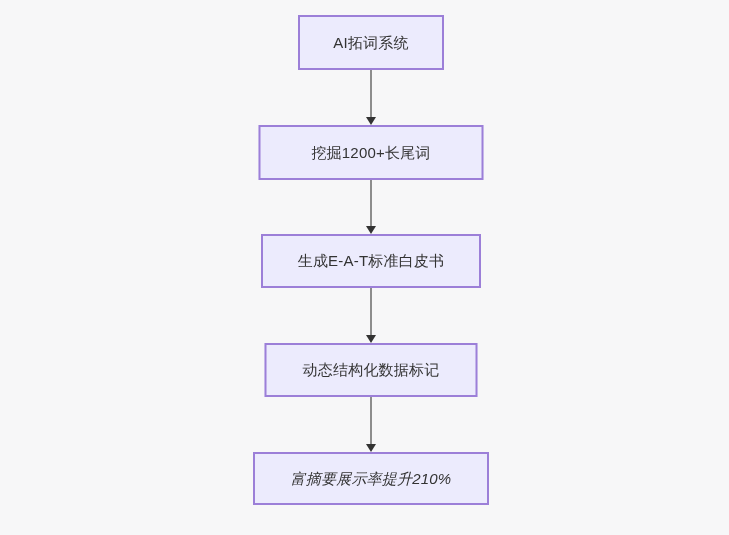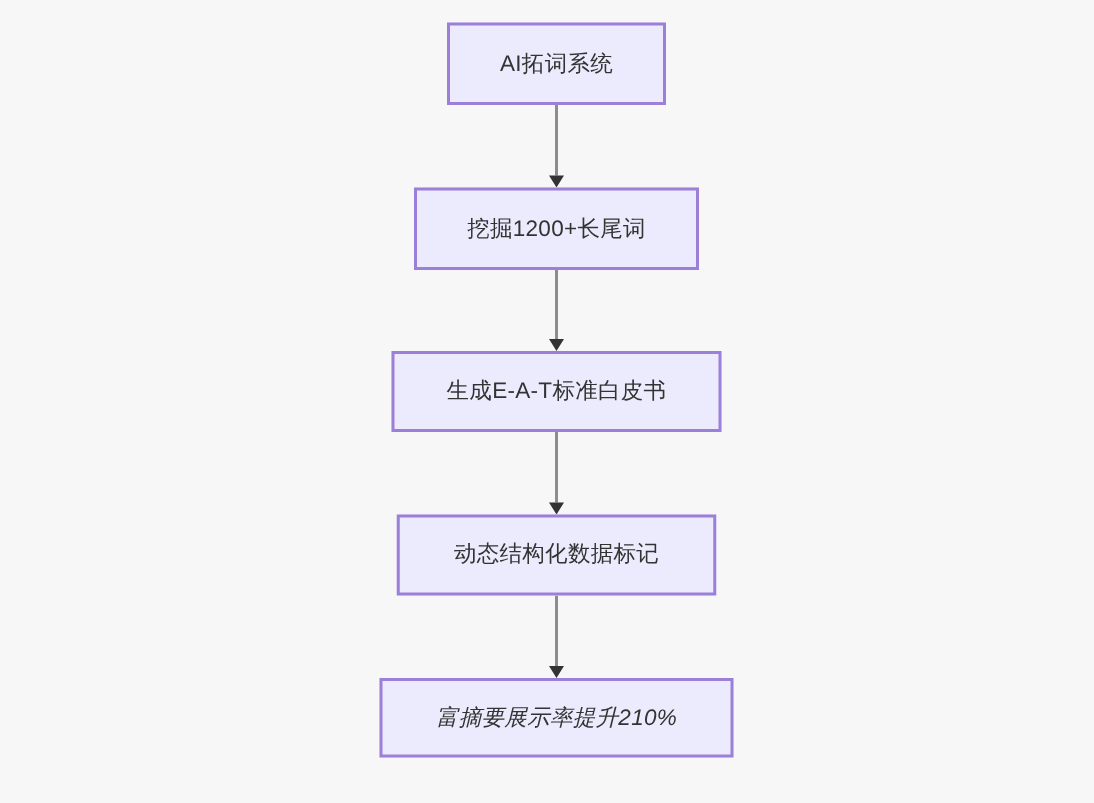--- a/index.html
+++ b/index.html
@@ -88,21 +88,21 @@
 
   <div class="connector" style="left:371px; top:397px; height:55px;">
     <div class="connector-line" style="height:47px;"></div>
     <div class="connector-head"></div>
   </div>
 
   <div class="node" style="left:371px; top:15px; width:146px; height:55px;">
     <span class="node-label">AI拓词系统</span>
   </div>
 
-  <div class="node" style="left:371px; top:125px; width:190px; height:55px;">
+  <div class="node" style="left:371px; top:125px; width:225px; height:55px;">
     <span class="node-label">挖掘1200+长尾词</span>
   </div>
 
   <div class="node" style="left:371px; top:343px; width:213px; height:54px;">
     <span class="node-label">动态结构化数据标记</span>
   </div>
 
   <div class="node" style="left:371px; top:234px; width:220px; height:54px;">
     <span class="node-label">生成E-A-T标准白皮书</span>
   </div>

